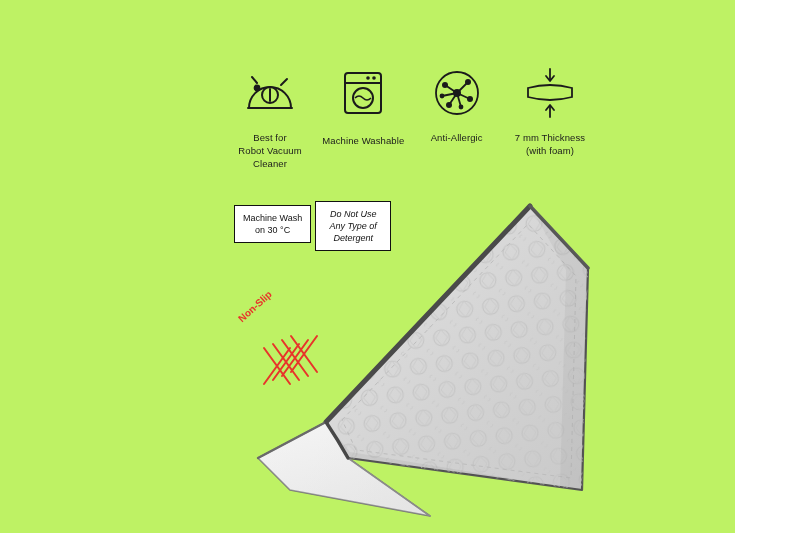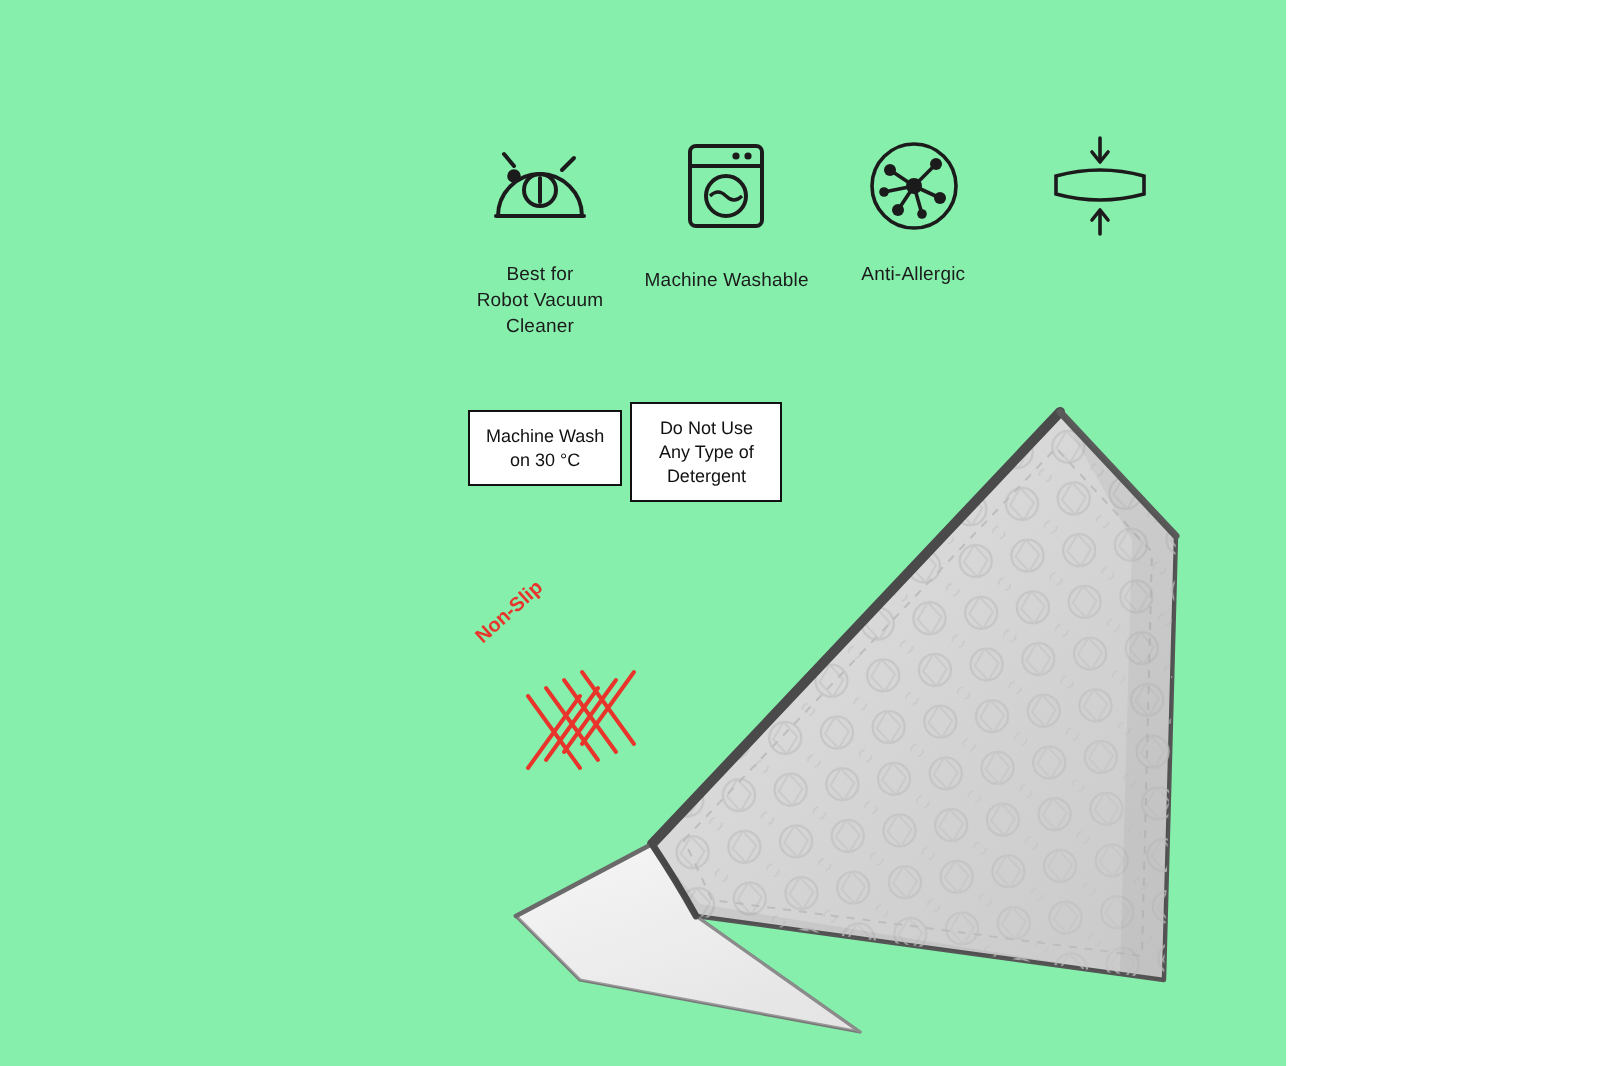--- a/index.html
+++ b/index.html
@@ -8,23 +8,23 @@
     background: #ffffff;
   }
   body {
     width: 800px;
     height: 533px;
     font-family: "Liberation Sans", sans-serif;
     overflow: hidden;
   }
   .product-image {
     position: relative;
-    width: 643px;
+    width: 735px;
     height: 533px;
-    background: #86efac;
+    background: #bef264;
     overflow: hidden;
   }
   
   .feature-row {
     position: absolute;
     top: 62px;
     left: 224px;
     width: 372px;
     display: flex;
     justify-content: space-between;
@@ -166,28 +166,30 @@
     <div class="feature">
       <div class="glyph">
         <svg width="60" height="52" viewBox="0 0 60 52" fill="none" stroke="#1b1b1b" stroke-width="1.8">
           <line x1="30" y1="2" x2="30" y2="13" stroke-linecap="round"></line>
           <path d="M26 9 l4 5 l4 -5" stroke-linecap="round" stroke-linejoin="round"></path>
           <path d="M8 21 q22 -6 44 0 l0 9 q-22 6 -44 0 z"></path>
           <line x1="30" y1="50" x2="30" y2="39" stroke-linecap="round"></line>
           <path d="M26 43 l4 -5 l4 5" stroke-linecap="round" stroke-linejoin="round"></path>
         </svg>
       </div>
+      <div class="caption" style="white-space:pre-line;">7 mm Thickness
+(with foam)</div>
     </div>
 
   </div>
 
   <div class="care-row">
     <div class="care-box" style="white-space:pre-line;text-align:center;">Machine Wash
 on 30 °C</div>
-    <div class="care-box" style="white-space:pre-line; margin-top:-4px;">Do Not Use
+    <div class="care-box" style="white-space:pre-line; margin-top:-4px;font-style:italic;">Do Not Use
 Any Type of
 Detergent</div>
   </div>
 
   <div class="rug">
     <svg width="360" height="330" viewBox="0 0 360 330">
       <defs>
         <linearGradient id="faceGrad" x1="0" y1="0" x2="1" y2="1">
           <stop offset="0%" stop-color="#e3e3e3"></stop>
           <stop offset="55%" stop-color="#d4d4d4"></stop>

